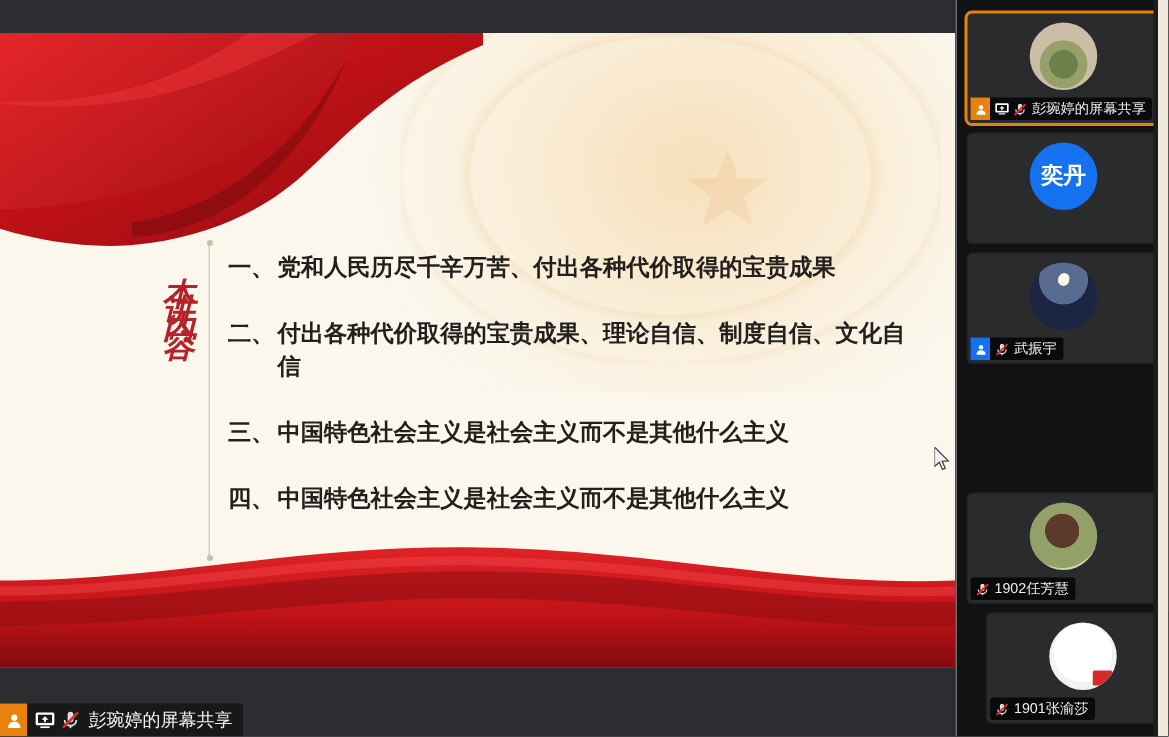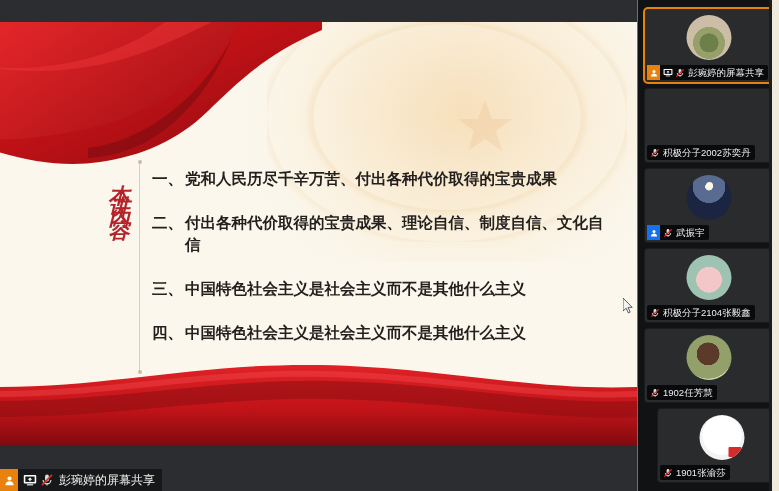--- a/index.html
+++ b/index.html
@@ -213,31 +213,21 @@
               <path d="M4,9 a5,5 0 0 0 10,0" stroke="#ddd" stroke-width="1.6" fill="none"></path>
               <rect x="8.3" y="13" width="1.4" height="3" fill="#ddd"></rect>
               <line x1="2.5" y1="15.5" x2="15.5" y2="2.5" stroke="#e02a2a" stroke-width="2.4"></line>
             </svg>
         </span>
         <span class="lbl-name">彭琬婷的屏幕共享</span>
       </div>
     </div>
 
     <div class="tile" style="top:89px;">
-      <div class="tile-label">
-        <span class="lbl-ico">
-          <svg width="10" height="10" viewBox="0 0 18 18">
-              <rect x="6.5" y="2" width="5" height="9" rx="2.5" fill="#ddd"></rect>
-              <path d="M4,9 a5,5 0 0 0 10,0" stroke="#ddd" stroke-width="1.6" fill="none"></path>
-              <rect x="8.3" y="13" width="1.4" height="3" fill="#ddd"></rect>
-              <line x1="2.5" y1="15.5" x2="15.5" y2="2.5" stroke="#e02a2a" stroke-width="2.4"></line>
-            </svg>
-        </span>
-        <span class="lbl-name">积极分子2002苏奕丹</span>
-      </div>
+      <div class="tile-initials">奕丹</div>
     </div>
 
     <div class="tile" style="top:169px;">
       <div class="tile-photo ph3">
           <div class="ph3-moon"></div>
         </div>
       <div class="tile-label">
         <span class="lbl-av blue">
           <svg width="8" height="8" viewBox="0 0 16 16">
               <circle cx="8" cy="5" r="3" fill="#fff"></circle>
@@ -249,34 +239,20 @@
               <rect x="6.5" y="2" width="5" height="9" rx="2.5" fill="#ddd"></rect>
               <path d="M4,9 a5,5 0 0 0 10,0" stroke="#ddd" stroke-width="1.6" fill="none"></path>
               <rect x="8.3" y="13" width="1.4" height="3" fill="#ddd"></rect>
               <line x1="2.5" y1="15.5" x2="15.5" y2="2.5" stroke="#e02a2a" stroke-width="2.4"></line>
             </svg>
         </span>
         <span class="lbl-name">武振宇</span>
       </div>
     </div>
 
-    <div class="tile" style="top:249px;">
-      <div class="tile-photo ph4"></div>
-      <div class="tile-label">
-        <span class="lbl-ico">
-          <svg width="10" height="10" viewBox="0 0 18 18">
-              <rect x="6.5" y="2" width="5" height="9" rx="2.5" fill="#ddd"></rect>
-              <path d="M4,9 a5,5 0 0 0 10,0" stroke="#ddd" stroke-width="1.6" fill="none"></path>
-              <rect x="8.3" y="13" width="1.4" height="3" fill="#ddd"></rect>
-              <line x1="2.5" y1="15.5" x2="15.5" y2="2.5" stroke="#e02a2a" stroke-width="2.4"></line>
-            </svg>
-        </span>
-        <span class="lbl-name">积极分子2104张毅鑫</span>
-      </div>
-    </div>
 
     <div class="tile" style="top:329px;text-align:right;">
       <div class="tile-photo ph5"></div>
       <div class="tile-label">
         <span class="lbl-ico">
           <svg width="10" height="10" viewBox="0 0 18 18">
               <rect x="6.5" y="2" width="5" height="9" rx="2.5" fill="#ddd"></rect>
               <path d="M4,9 a5,5 0 0 0 10,0" stroke="#ddd" stroke-width="1.6" fill="none"></path>
               <rect x="8.3" y="13" width="1.4" height="3" fill="#ddd"></rect>
               <line x1="2.5" y1="15.5" x2="15.5" y2="2.5" stroke="#e02a2a" stroke-width="2.4"></line>

